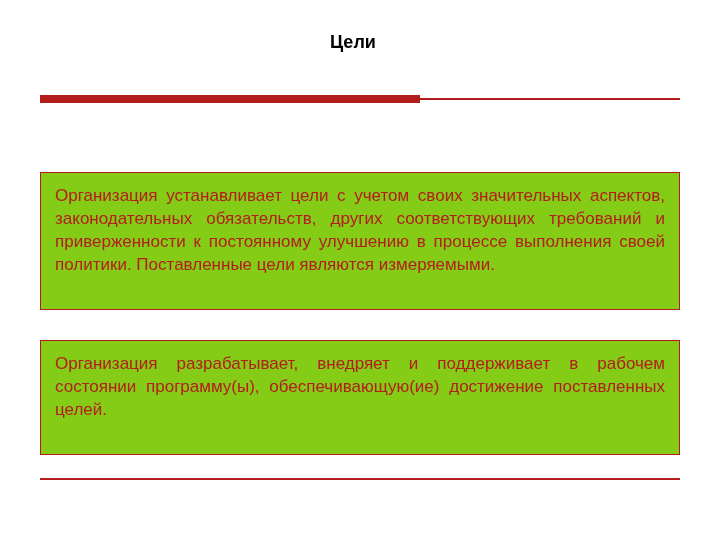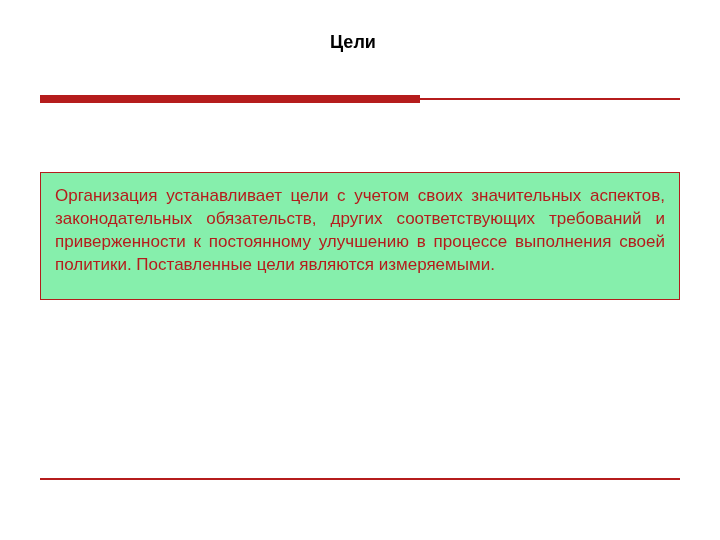--- a/index.html
+++ b/index.html
@@ -49,26 +49,26 @@
     width: 380px;
     height: 8px;
     background: #b51c1c;
   }
   .box {
     position: absolute;
     left: 40px;
     width: 640px;
     border: 1px solid #b51c1c;
     box-sizing: border-box;
-    padding: 12px 14px 22px 14px;
+    padding: 12px 14px 32px 14px;
     font-size: 17px;
     line-height: 1.35;
     color: #b51c1c;
     text-align: justify;
-    background: #86efac;
+    background: #84cc16;
   }
   .box1 { top: 172px; }
   .box2 { top: 340px; }
   .footer-rule {
     position: absolute;
     left: 40px;
     width: 640px;
     top: 478px;
     height: 1.5px;
     background: #b51c1c;
@@ -81,16 +81,17 @@
 
   <div class="title">Цели</div>
 
   <div class="rule-container">
     <div class="rule-thin"></div>
     <div class="rule-thick"></div>
   </div>
 
   <div class="box box1">Организация устанавливает цели с учетом своих значительных аспектов, законодательных обязательств, других соответствующих требований и приверженности к постоянному улучшению в процессе выполнения своей политики. Поставленные цели являются измеряемыми.</div>
 
+  <div class="box box2">Организация разрабатывает, внедряет и поддерживает в рабочем состоянии программу(ы), обеспечивающую(ие) достижение поставленных целей.</div>
 
   <div class="footer-rule"></div>
 
 </div>
 
 </body></html>

